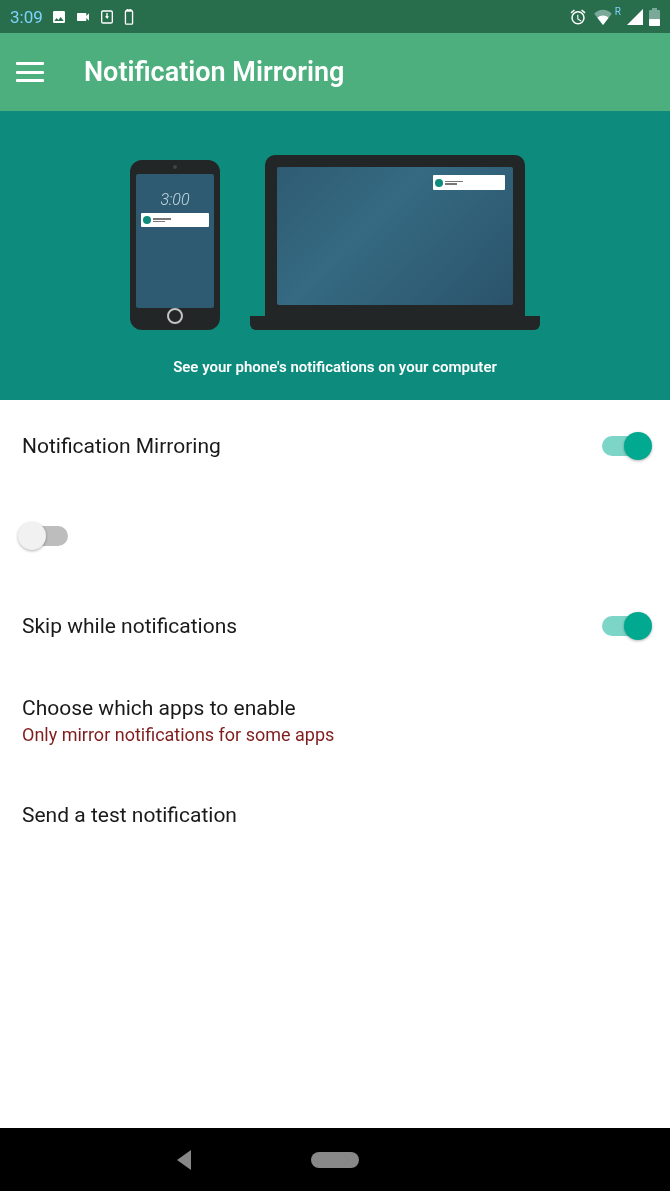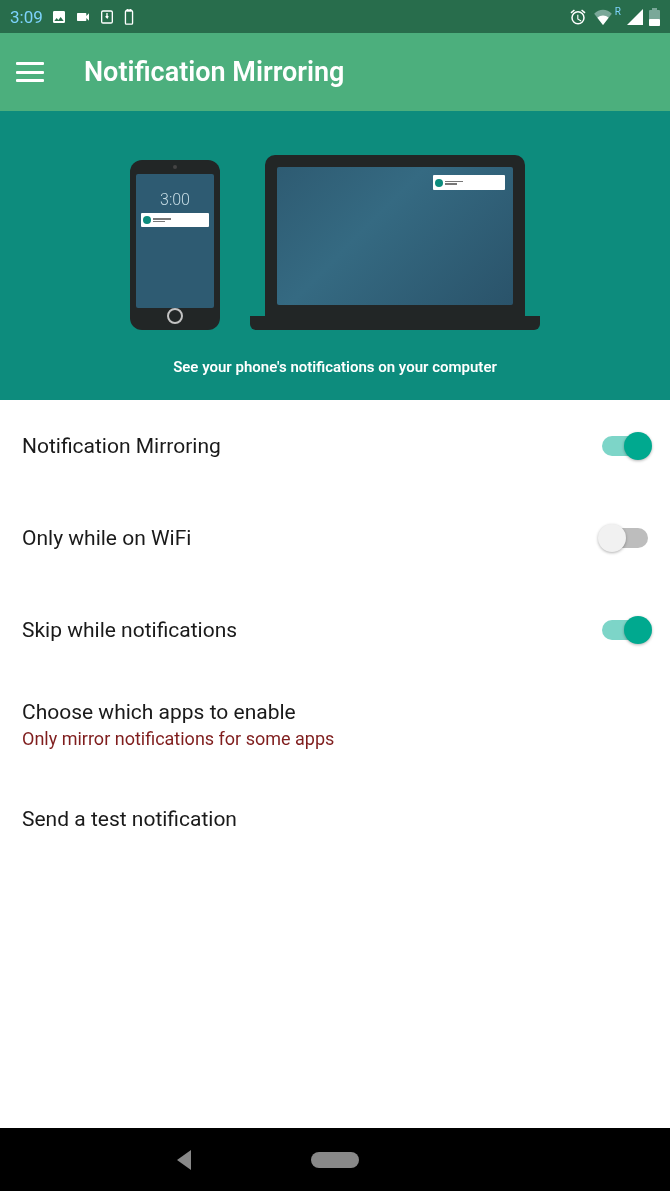--- a/index.html
+++ b/index.html
@@ -15,21 +15,21 @@
   .app-bar { height: 78px; background: #4caf7d; display: flex; align-items: center; padding: 0 16px; }
   .hamburger { width: 28px; height: 20px; display: flex; flex-direction: column; justify-content: space-between; margin-right: 40px; cursor: pointer; }
   .hamburger span { display: block; height: 3px; background: #fff; border-radius: 1px; }
   .app-title { color: #fff; font-size: 27px; font-weight: 600; }
   
   
   .hero { height: 289px; background: #0d8c7d; display: flex; flex-direction: column; align-items: center; justify-content: center; position: relative; }
   .hero-graphics { display: flex; align-items: flex-end; gap: 30px; margin-top: 20px; }
   .phone { width: 90px; height: 170px; background: #222626; border-radius: 12px; position: relative; padding: 14px 6px 22px 6px; }
   .phone-screen { background: #2e5b72; width: 100%; height: 100%; border-radius: 2px; display: flex; flex-direction: column; align-items: center; padding-top: 16px; }
-  .phone-time { color: #c6dce4; font-size: 16px; font-weight: 300; }
+  .phone-time { color: #c6dce4; font-size: 16px; font-weight: 300; font-style: italic; }
   .phone-notif { margin-top: 4px; width: 68px; height: 14px; background: #fff; border-radius: 1px; display:flex; align-items:center; padding:0 2px; gap:2px;}
   .phone-notif-dot{width:8px;height:8px;border-radius:50%;background:#0d8c7d;}
   .phone-notif-lines{display:flex;flex-direction:column;gap:1px;}
   .phone-notif-lines span{display:block;height:1.5px;background:#777;}
   .phone-home { position: absolute; bottom: 6px; left: 50%; transform: translateX(-50%); width: 16px; height: 16px; border: 2px solid #c3c3c3; border-radius: 50%; }
   .phone-dot { position: absolute; top: 5px; left: 50%; transform: translateX(-50%); width: 4px; height: 4px; background: #444; border-radius: 50%; }
   
   .laptop { position: relative; width: 290px; }
   .laptop-body { width: 260px; height: 162px; background: #222626; border-radius: 10px 10px 0 0; padding: 12px; margin: 0 auto; }
   .laptop-screen { width: 100%; height: 100%; background: linear-gradient(135deg, #2e5b72 0%, #356a82 40%, #2a536a 100%); border-radius: 2px; position: relative; }
@@ -163,23 +163,20 @@
   <div class="setting-row">
     <div class="setting-text">
       <span class="setting-title">Notification Mirroring</span>
     </div>
     <div class="toggle on">
         <div class="toggle-thumb"></div>
       </div>
   </div>
 
   <div class="setting-row">
-    <div class="setting-text">
-      <span class="setting-title">Only while on WiFi</span>
-    </div>
     <div class="toggle off">
         <div class="toggle-thumb"></div>
       </div>
   </div>
 
   <div class="setting-row">
     <div class="setting-text">
       <span class="setting-title">Skip while notifications</span>
     </div>
     <div class="toggle on">

